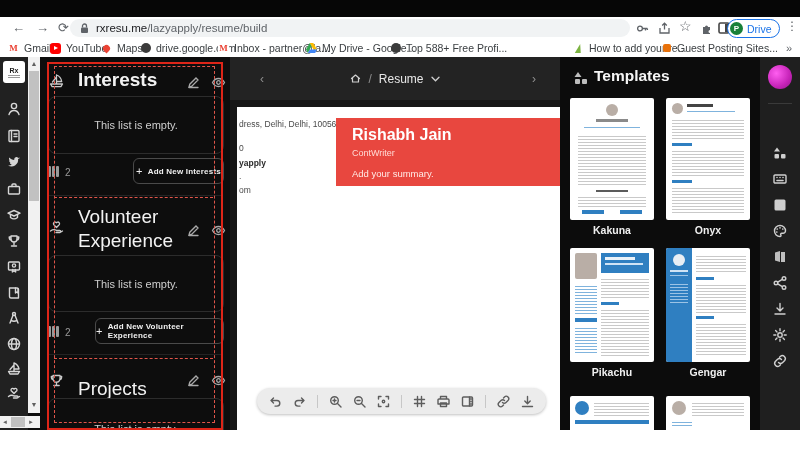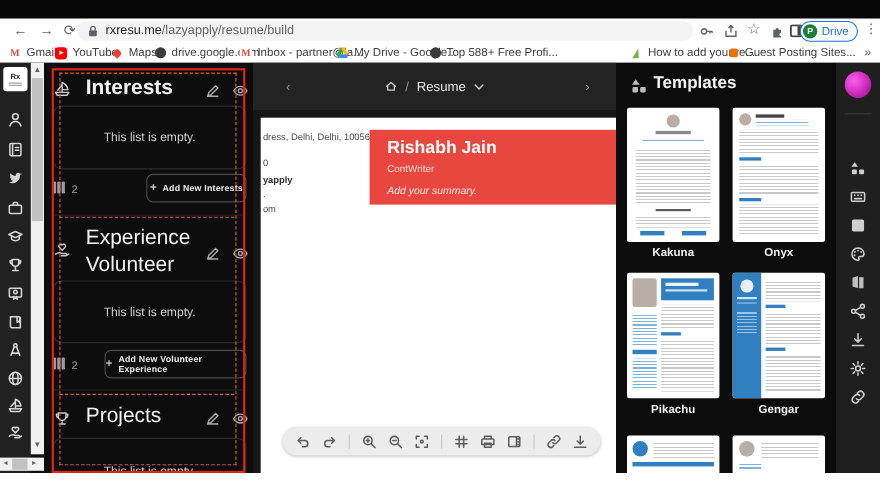--- a/index.html
+++ b/index.html
@@ -77,21 +77,21 @@
   .preview{left:230px;top:0;width:330px;height:373px;background:#171717;}
   .pnavbar{left:0;top:0;width:330px;height:43px;background:#232323;display:flex;align-items:center;}
   .pnav-arrow{position:absolute;color:#8f8f8f;font-size:12px;}
   .crumb{position:absolute;left:0;width:330px;text-align:center;color:#e8e8e8;font-size:12px;display:flex;justify-content:center;align-items:center;gap:7px;}
   .crumb .slash{color:#8f8f8f;}
   .page{left:7px;top:50px;width:323px;height:323px;background:#fff;overflow:hidden;}
   .frag{position:absolute;left:2px;color:#4a4a4a;font-size:8.5px;white-space:nowrap;}
   .redblock{left:99px;top:11px;width:224px;height:68px;background:#e8473f;color:#fff;padding:0;}
   .r-name{position:absolute;left:16px;top:8px;font-size:16px;font-weight:bold;}
   .r-title{position:absolute;left:16px;top:30px;font-size:9px;color:#ffd9d4;}
-  .r-summary{position:absolute;left:16px;top:50px;font-size:9.5px;color:#ffeae6;font-style:italic;}
+  .r-summary{position:absolute;left:16px;top:50px;font-size:9.5px;color:#ffeae6;}
   .ptoolbar{left:27px;top:331px;width:289px;height:26px;background:#ececec;border-radius:13px;box-shadow:0 1px 3px rgba(0,0,0,.25);display:flex;align-items:center;justify-content:center;gap:11px;}
   .tbico{width:13px;height:13px;}
   .tbico svg{stroke:#5d5d5d;fill:none;stroke-width:1.4;stroke-linecap:round;stroke-linejoin:round;}
   .tbdiv{width:1px;height:13px;background:#c7c7c7;}
 
   
   .tpanel{left:560px;top:0;width:200px;height:373px;background:#0c0c0c;}
   .tpl-title{position:absolute;left:34px;top:10px;color:#f5f5f5;font-size:15.5px;font-weight:bold;}
   .tpl-ico{position:absolute;left:13px;top:13px;width:16px;height:16px;}
   .tpl-ico svg .f{fill:#bdbdbd;}
@@ -340,22 +340,22 @@
       </div>
       <div class="divline" style="top:138px;"></div>
 
       <div class="sec-ico" style="top:163px;">
           <svg viewBox="0 0 17 17">
             <path d="M8.5 7.5 6.3 5.2a1.7 1.7 0 1 1 2.2-2.5 1.7 1.7 0 1 1 2.2 2.5z"></path>
             <path d="M2.5 11c2.2-1.6 4.3-1.6 6-.5h3.2a1 1 0 0 1 0 2H8M11.7 12.6l2.8-1.6"></path>
           </svg>
         </div>
       <div class="sec-title" style="top:148px;">
+        <div>Volunteer</div>
         <div>Experience</div>
-        <div>Volunteer</div>
       </div>
       <div class="mini-ico" style="left:146px;top:166px;">
           <svg viewBox="0 0 15 15">
             <path d="m3 12 .8-2.8L10 3l2 2-6.2 6.2zM3 12.5h9"></path>
           </svg>
         </div>
       <div class="mini-ico" style="left:171px;top:166px;">
           <svg viewBox="0 0 15 15">
             <path d="M1.5 7.5C3 4.8 5 3.5 7.5 3.5s4.5 1.3 6 4c-1.5 2.7-3.5 4-6 4s-4.5-1.3-6-4z"></path>
             <circle cx="7.5" cy="7.5" r="1.8"></circle>
@@ -372,21 +372,21 @@
         <span class="plus">+</span>
           <span>Add New Volunteer Experience</span>
       </div>
       <div class="divline" style="top:297px;"></div>
 
       <div class="sec-ico" style="top:315px;">
           <svg viewBox="0 0 17 17">
             <path d="M5 3.5h7v3.2a3.5 3.5 0 0 1-7 0zM8.5 10.5v2.3M5.8 13.5h5.4M5 4.5H3.3c0 2 .7 3 1.7 3M12 4.5h1.7c0 2-.7 3-1.7 3"></path>
           </svg>
         </div>
-      <div class="sec-title" style="top:310px;">Projects</div>
+      <div class="sec-title" style="top:320px;">Projects</div>
       <div class="mini-ico" style="left:146px;top:316px;">
           <svg viewBox="0 0 15 15">
             <path d="m3 12 .8-2.8L10 3l2 2-6.2 6.2zM3 12.5h9"></path>
           </svg>
         </div>
       <div class="mini-ico" style="left:171px;top:316px;">
           <svg viewBox="0 0 15 15">
             <path d="M1.5 7.5C3 4.8 5 3.5 7.5 3.5s4.5 1.3 6 4c-1.5 2.7-3.5 4-6 4s-4.5-1.3-6-4z"></path>
             <circle cx="7.5" cy="7.5" r="1.8"></circle>
           </svg>

